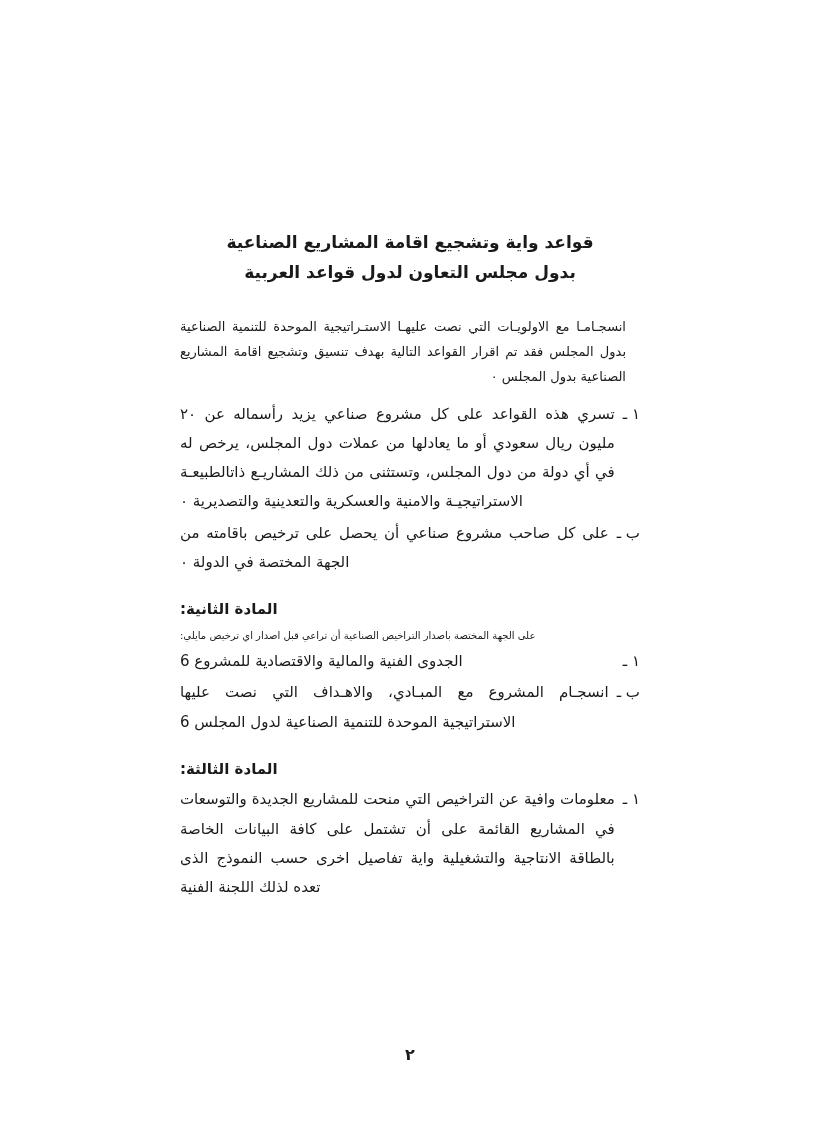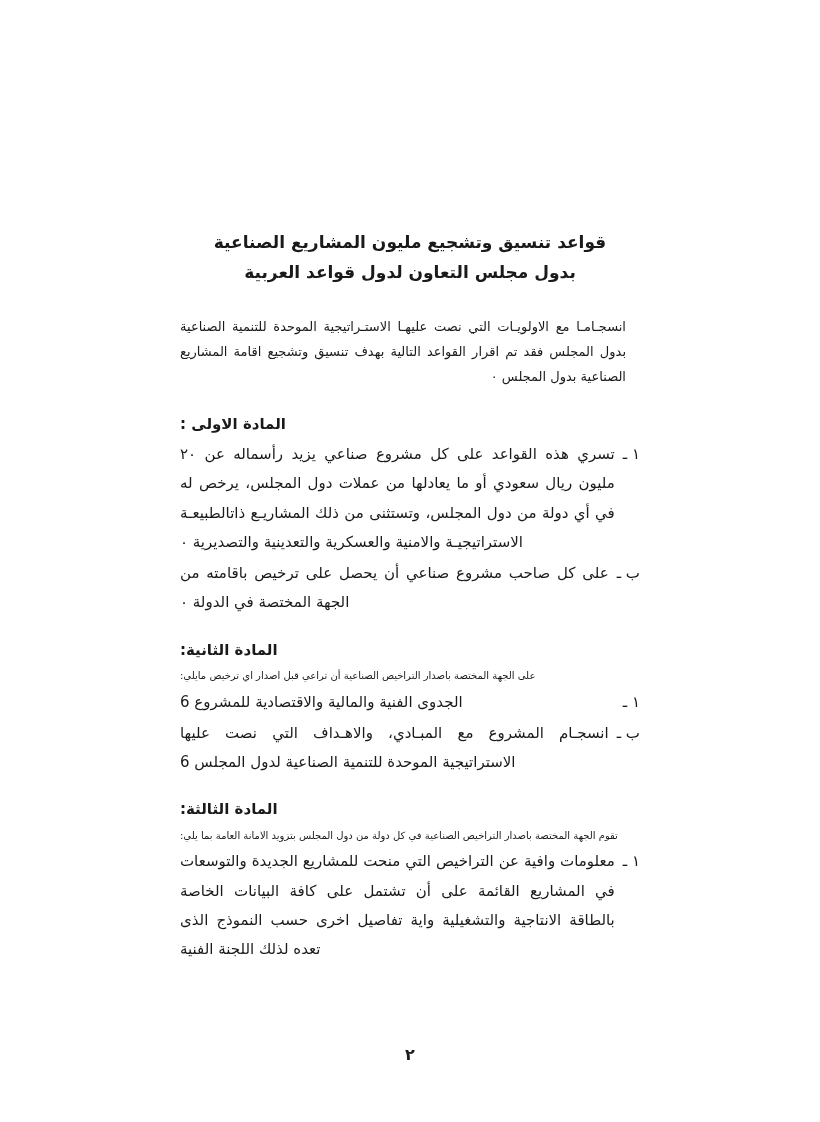--- a/index.html
+++ b/index.html
@@ -87,29 +87,28 @@
     font-weight: bold;
   }
   .spacer-sm { height: 6px; }
 </style>
 </head>
 <body>
 
 <div class="page">
 
   <div class="doc-title">
-    <span class="line">قواعد تنسيق وتشجيع مليون المشاريع الصناعية</span>
+    <span class="line">قواعد واية وتشجيع اقامة المشاريع الصناعية</span>
     <span class="line">بدول مجلس التعاون لدول قواعد العربية</span>
   </div>
 
   <p class="para justify-both">انسجـامـا مع الاولويـات التي نصت عليهـا الاستـراتيجية الموحدة للتنمية الصناعية بدول المجلس فقد تم اقرار القواعد التالية بهدف تنسيق وتشجيع اقامة المشاريع الصناعية بدول المجلس ٠</p>
 
   <div class="spacer-sm"></div>
 
-  <div class="section-head">المادة الاولى :</div>
 
   <div class="clause">
     <span class="marker">١  ـ</span>
     <span class="body">تسري هذه القواعد على كل مشروع صناعي يزيد رأسماله عن ٢٠ مليون ريال سعودي أو ما يعادلها من عملات دول المجلس، يرخص له في أي دولة من دول المجلس، وتستثنى من ذلك المشاريـع ذاتالطبيعـة الاستراتيجيـة والامنية والعسكرية والتعدينية والتصديرية ٠</span>
   </div>
 
   <div class="clause">
     <span class="marker">ب ـ</span>
     <span class="body">على كل صاحب مشروع صناعي أن يحصل على ترخيص باقامته من الجهة المختصة في الدولة ٠</span>
   </div>
@@ -127,21 +126,20 @@
 
   <div class="clause">
     <span class="marker">ب ـ</span>
     <span class="body">انسجـام المشروع مع المبـادي، والاهـداف التي نصت عليها الاستراتيجية الموحدة للتنمية الصناعية لدول المجلس 6</span>
   </div>
 
   <div class="spacer-sm"></div>
 
   <div class="section-head">المادة الثالثة:</div>
 
-  <div class="indent-block">تقوم الجهة المختصة باصدار التراخيص الصناعية في كل دولة من دول المجلس بتزويد الامانة العامة بما يلي:</div>
 
   <div class="clause">
     <span class="marker">١  ـ</span>
     <span class="body">معلومات وافية عن التراخيص التي منحت للمشاريع الجديدة والتوسعات في المشاريع القائمة على أن تشتمل على كافة البيانات الخاصة بالطاقة الانتاجية والتشغيلية واية تفاصيل اخرى حسب النموذج الذى تعده لذلك اللجنة الفنية</span>
   </div>
 
   <div class="page-number">٢</div>
 
 </div>
 

